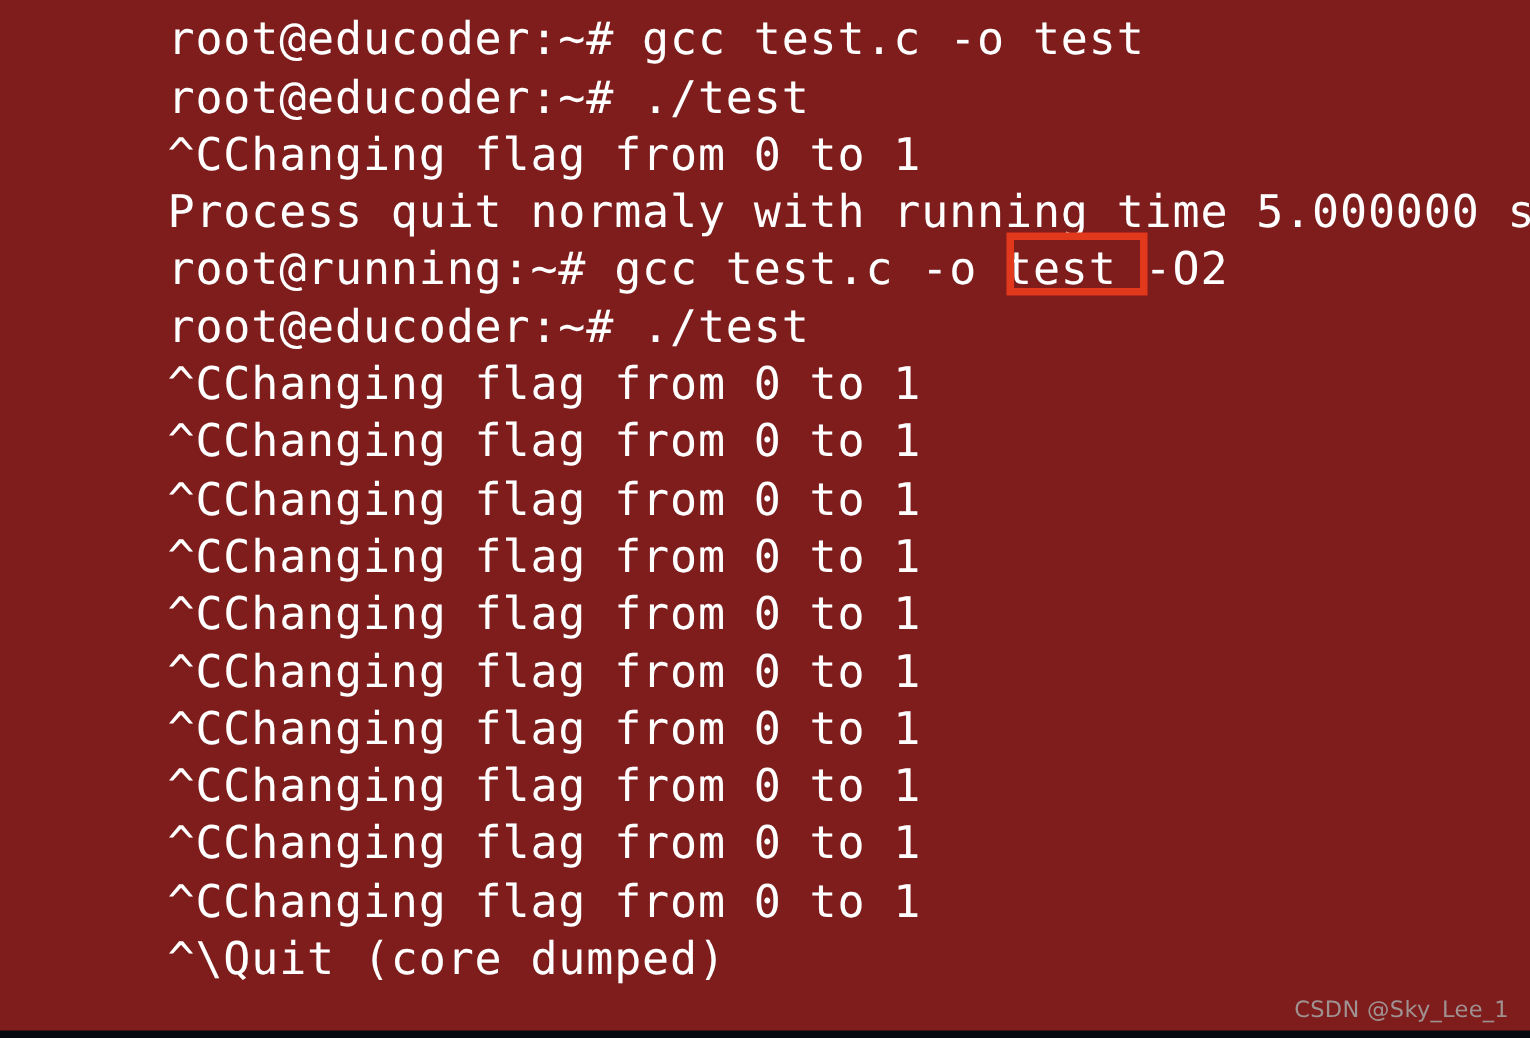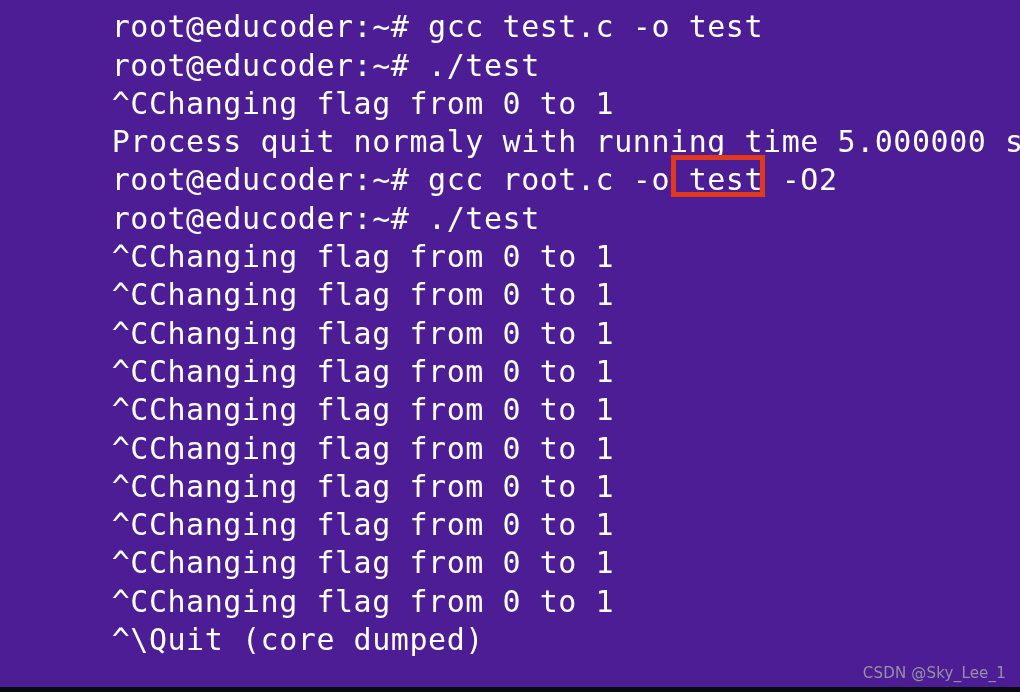--- a/index.html
+++ b/index.html
@@ -12,21 +12,21 @@
     width: 1020px;
     height: 692px;
     overflow: hidden;
     font-family: "DejaVu Sans Mono", "Liberation Mono", monospace;
   }
 
   #terminal {
     position: relative;
     width: 1020px;
     height: 692px;
-    background: #4c1d95;
+    background: #7f1d1d;
     overflow: hidden;
   }
 
   #screen {
     position: absolute;
     left: 0;
     top: -30px;               
     width: 1020px;
     padding: 0;
     margin: 0;
@@ -111,21 +111,21 @@
 
     <div class="line">
       <span class="line-text">^CChanging flag from 0 to 1</span>
     </div>
 
     <div class="line">
       <span class="line-text">Process quit normaly with running time 5.000000 s.</span>
     </div>
 
     <div class="line">
-      <span class="line-text">root@educoder:~# gcc root.c -o test -O2</span>
+      <span class="line-text">root@running:~# gcc test.c -o test -O2</span>
     </div>
 
     <div class="line">
       <span class="line-text">root@educoder:~# ./test</span>
     </div>
 
     <div class="line">
       <span class="line-text">^CChanging flag from 0 to 1</span>
     </div>
 

